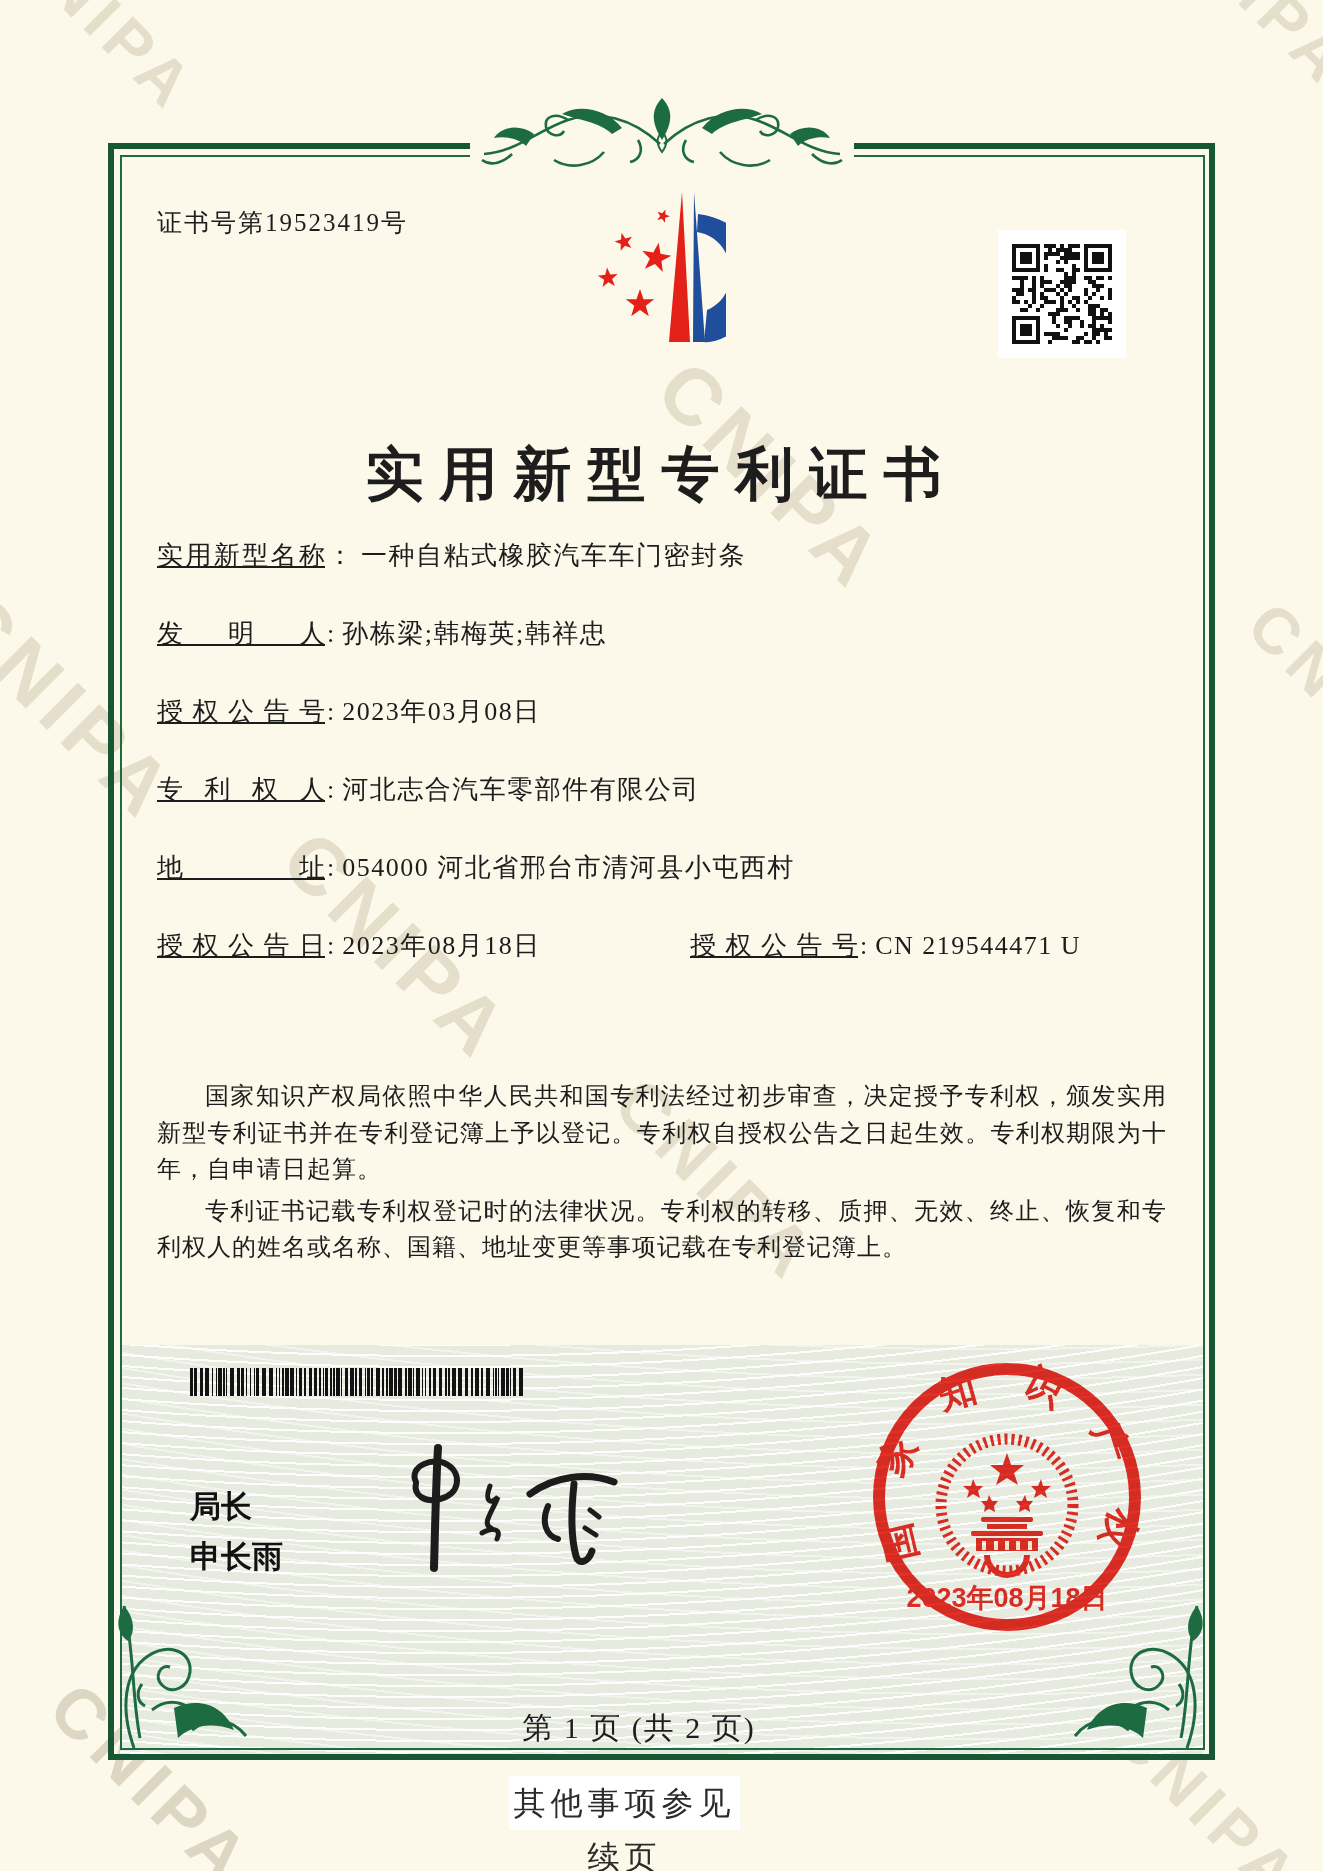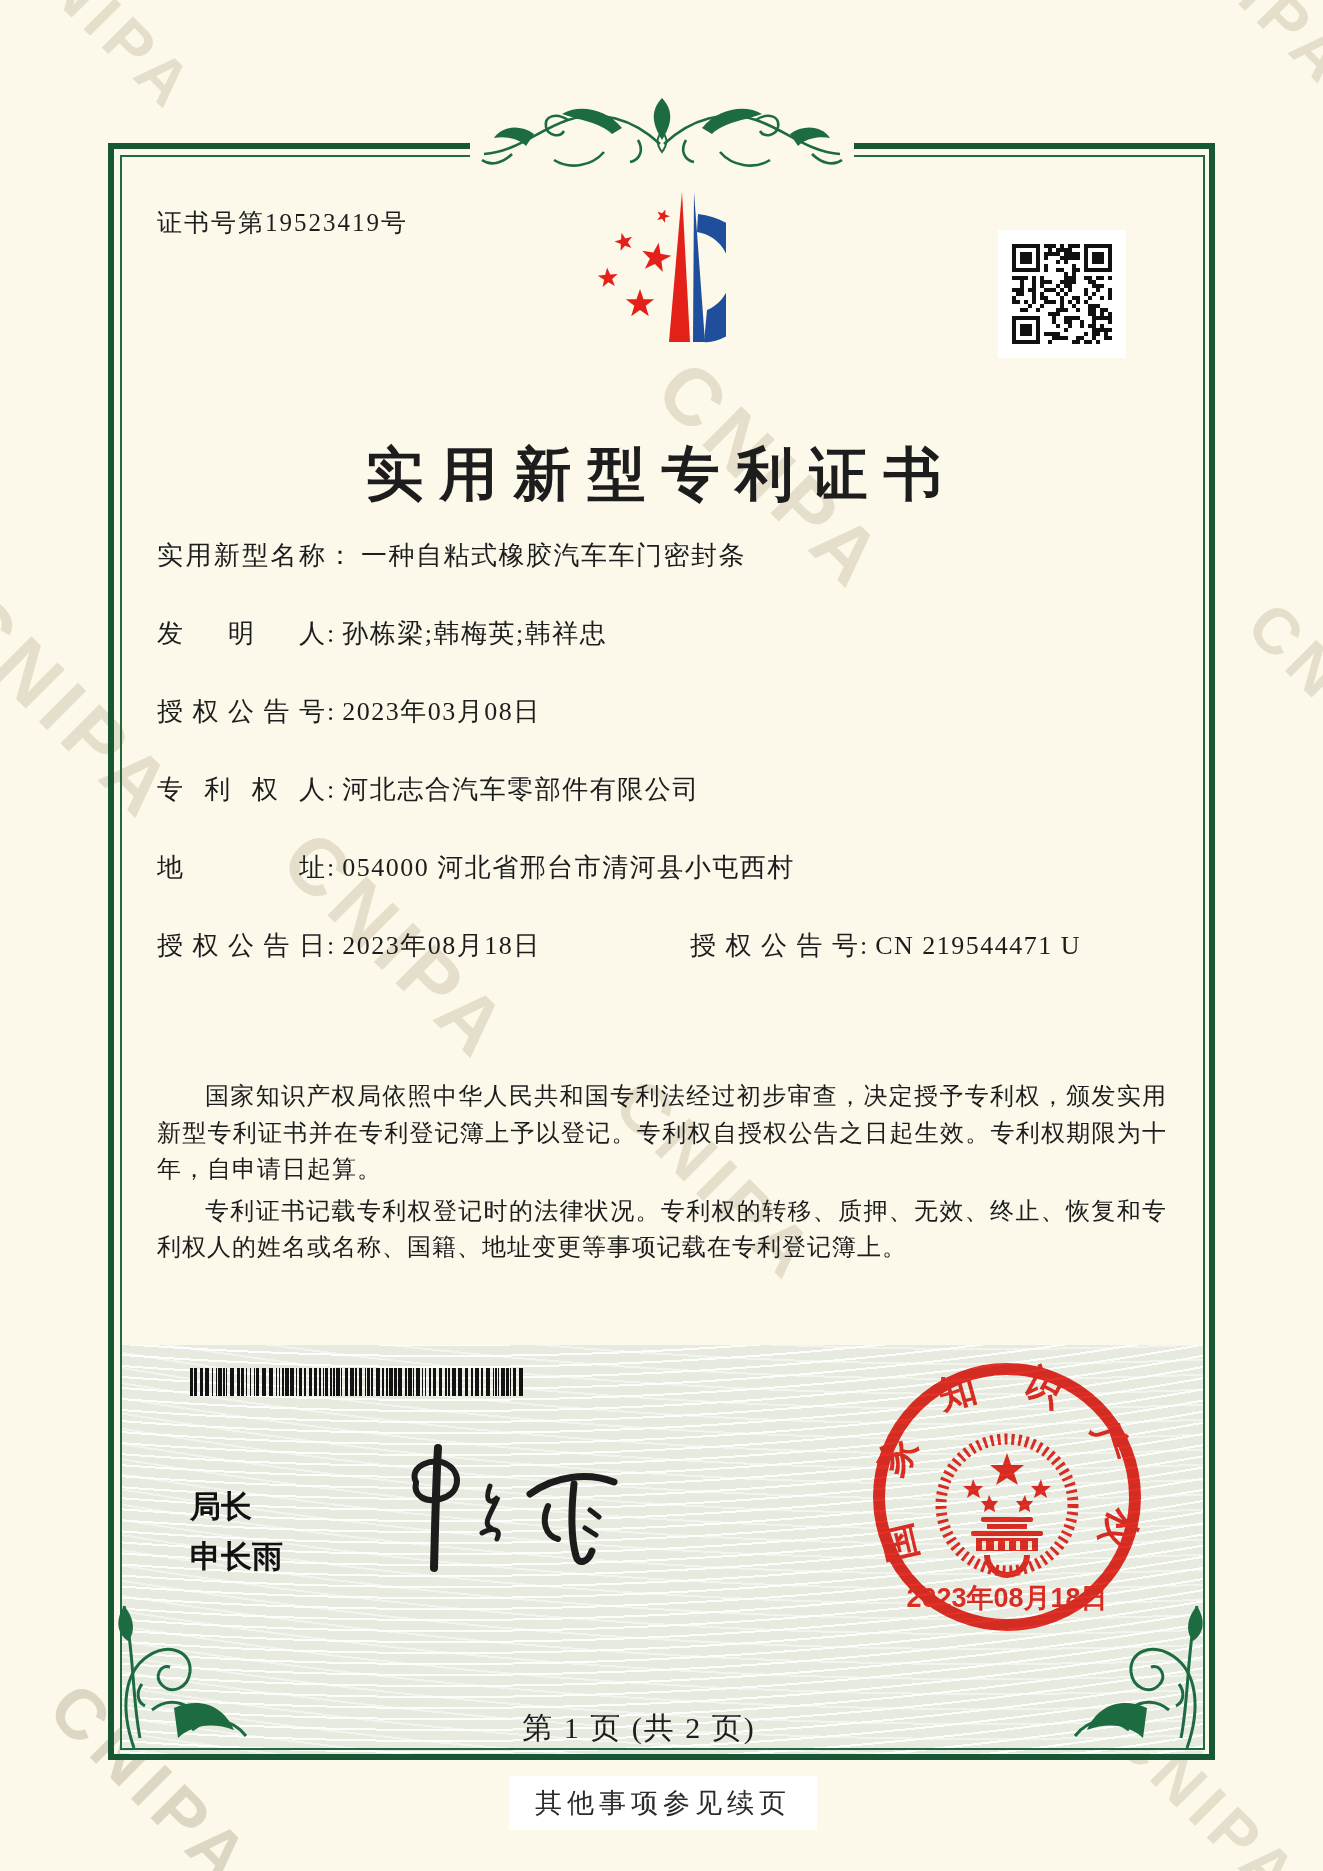--- a/index.html
+++ b/index.html
@@ -21,38 +21,38 @@
   .orn{z-index:3;}
   
   .cert-no{left:157px;top:206px;font-size:25px;letter-spacing:2px;z-index:4;font-family:Liberation Serif, serif;}
   .title{left:0;top:436px;width:1323px;text-align:center;font-size:58px;font-weight:bold;
          letter-spacing:16px;z-index:4;font-family:Liberation Mono, monospace;}
   .qr-box{left:998px;top:230px;width:128px;height:128px;background:#ffffff;z-index:4;}
   .logo{left:566px;top:188px;z-index:4;}
   
   .fields{left:157px;top:542px;width:1010px;z-index:4;font-size:26px;}
   .field-row{position:relative;height:26px;line-height:27px;margin-bottom:52px;white-space:nowrap;}
-  .flabel{display:inline-block;width:168px;text-align:justify;text-align-last:justify;vertical-align:top;}
+  .flabel{display:inline-block;width:168px;text-align:justify;text-align-last:justify;vertical-align:top;text-decoration:underline;}
   .fsep{display:inline-block;margin:0 8px 0 2px;}
   .fvalue{letter-spacing:1.5px;}
   .grant-col2{position:absolute;left:533px;top:0;}
   
   .paras{left:157px;top:1078px;width:1010px;z-index:4;font-size:24px;line-height:36.5px;
          text-align:justify;}
   .paras p{margin:0 0 5px 0;text-indent:2em;letter-spacing:1px;}
   
   .barcode{left:190px;top:1368px;z-index:4;}
   .sig-block{left:190px;top:1486px;z-index:4;font-family:Liberation Serif, serif;
              font-weight:bold;font-size:31px;color:#111;}
   .sig-block div{height:50px;}
   .signature{left:378px;top:1436px;z-index:5;}
   .seal{left:866px;top:1355px;width:282px;height:284px;z-index:5;opacity:.95;mix-blend-mode:multiply;}
   .page-num{left:0;top:1708px;width:1278px;text-align:center;font-size:30px;z-index:4;letter-spacing:2px;}
-  .strip{left:509px;top:1776px;width:308px;height:54px;background:#ffffff;z-index:4;
-         text-align:center;line-height:54px;font-size:27px;letter-spacing:5px;color:#2b2b2b;}
+  .strip{left:509px;top:1776px;width:231px;height:54px;background:#ffffff;z-index:4;
+         text-align:center;line-height:54px;font-size:32px;letter-spacing:5px;color:#2b2b2b;}
 </style>
 </head>
 <body>
 
 <span class="wm" style="left:-15px;top:-20px;font-size:64px;">CNIPA</span>
 <span class="wm" style="left:1140px;top:-45px;font-size:64px;">CNIPA</span>
 <span class="wm" style="left:630px;top:430px;font-size:80px;">CNIPA</span>
 <span class="wm" style="left:-80px;top:660px;font-size:80px;">CNIPA</span>
 <span class="wm" style="left:1225px;top:660px;font-size:64px;">CNIPA</span>
 <span class="wm" style="left:255px;top:900px;font-size:80px;">CNIPA</span>

